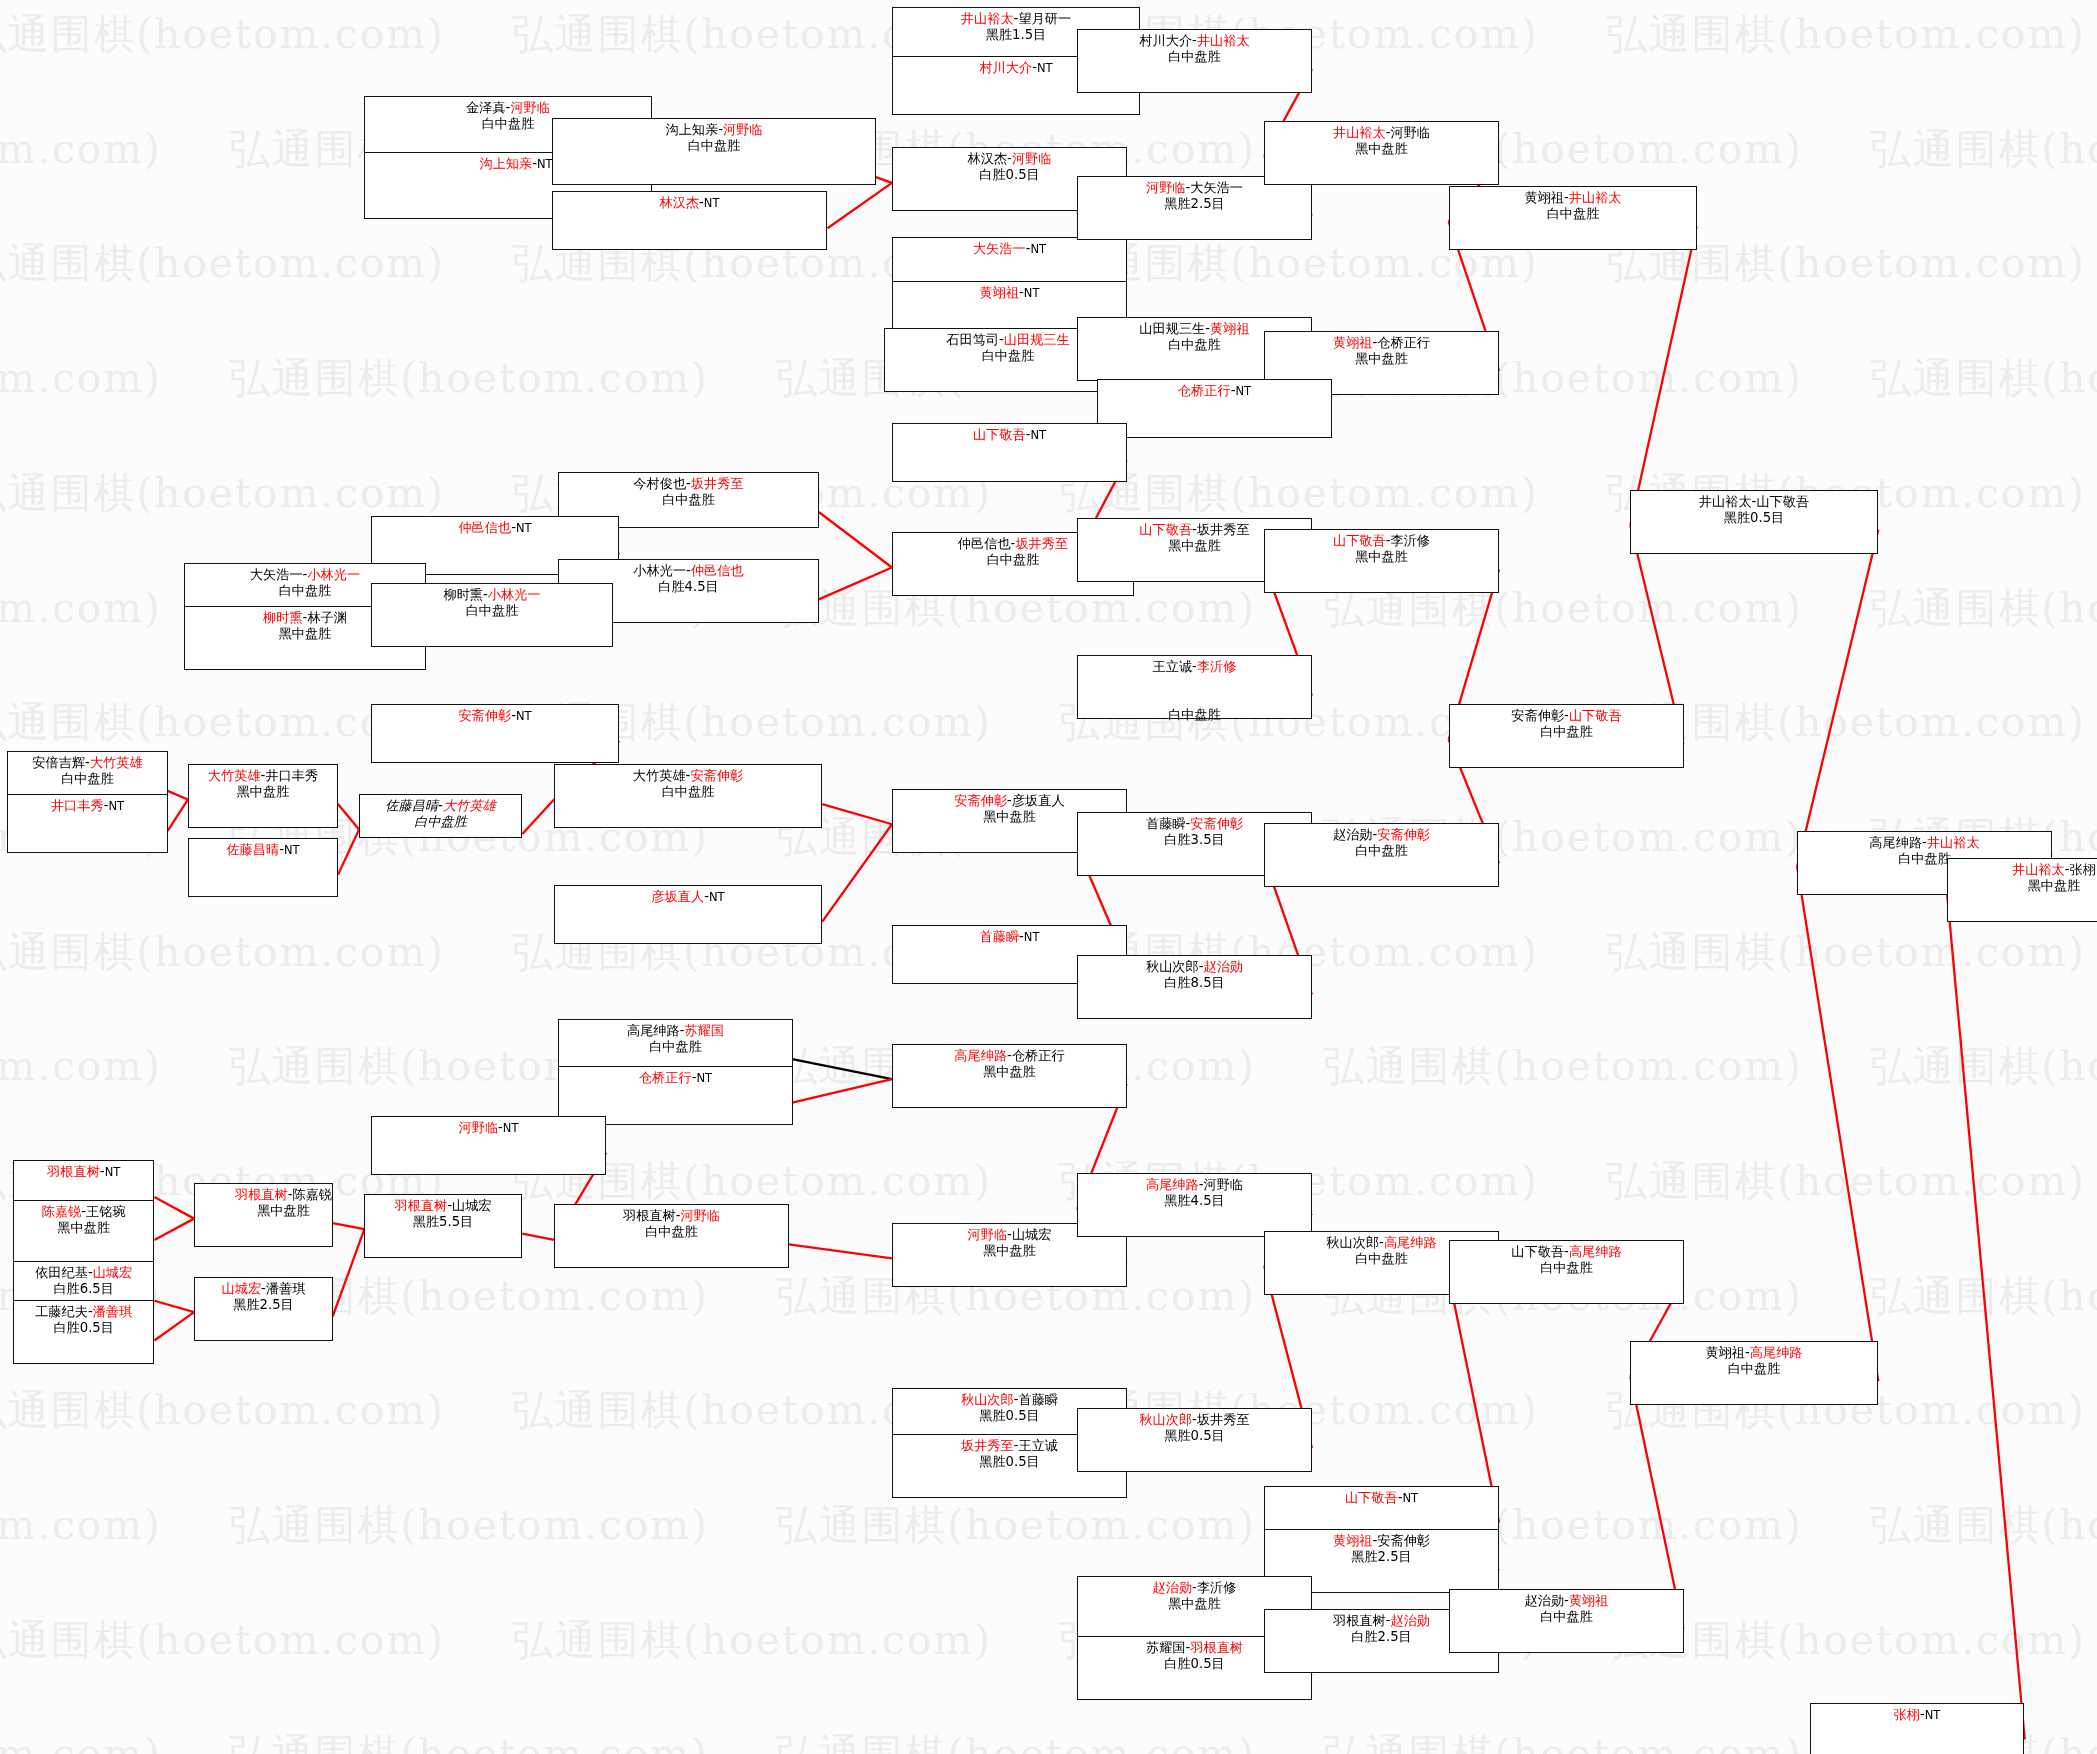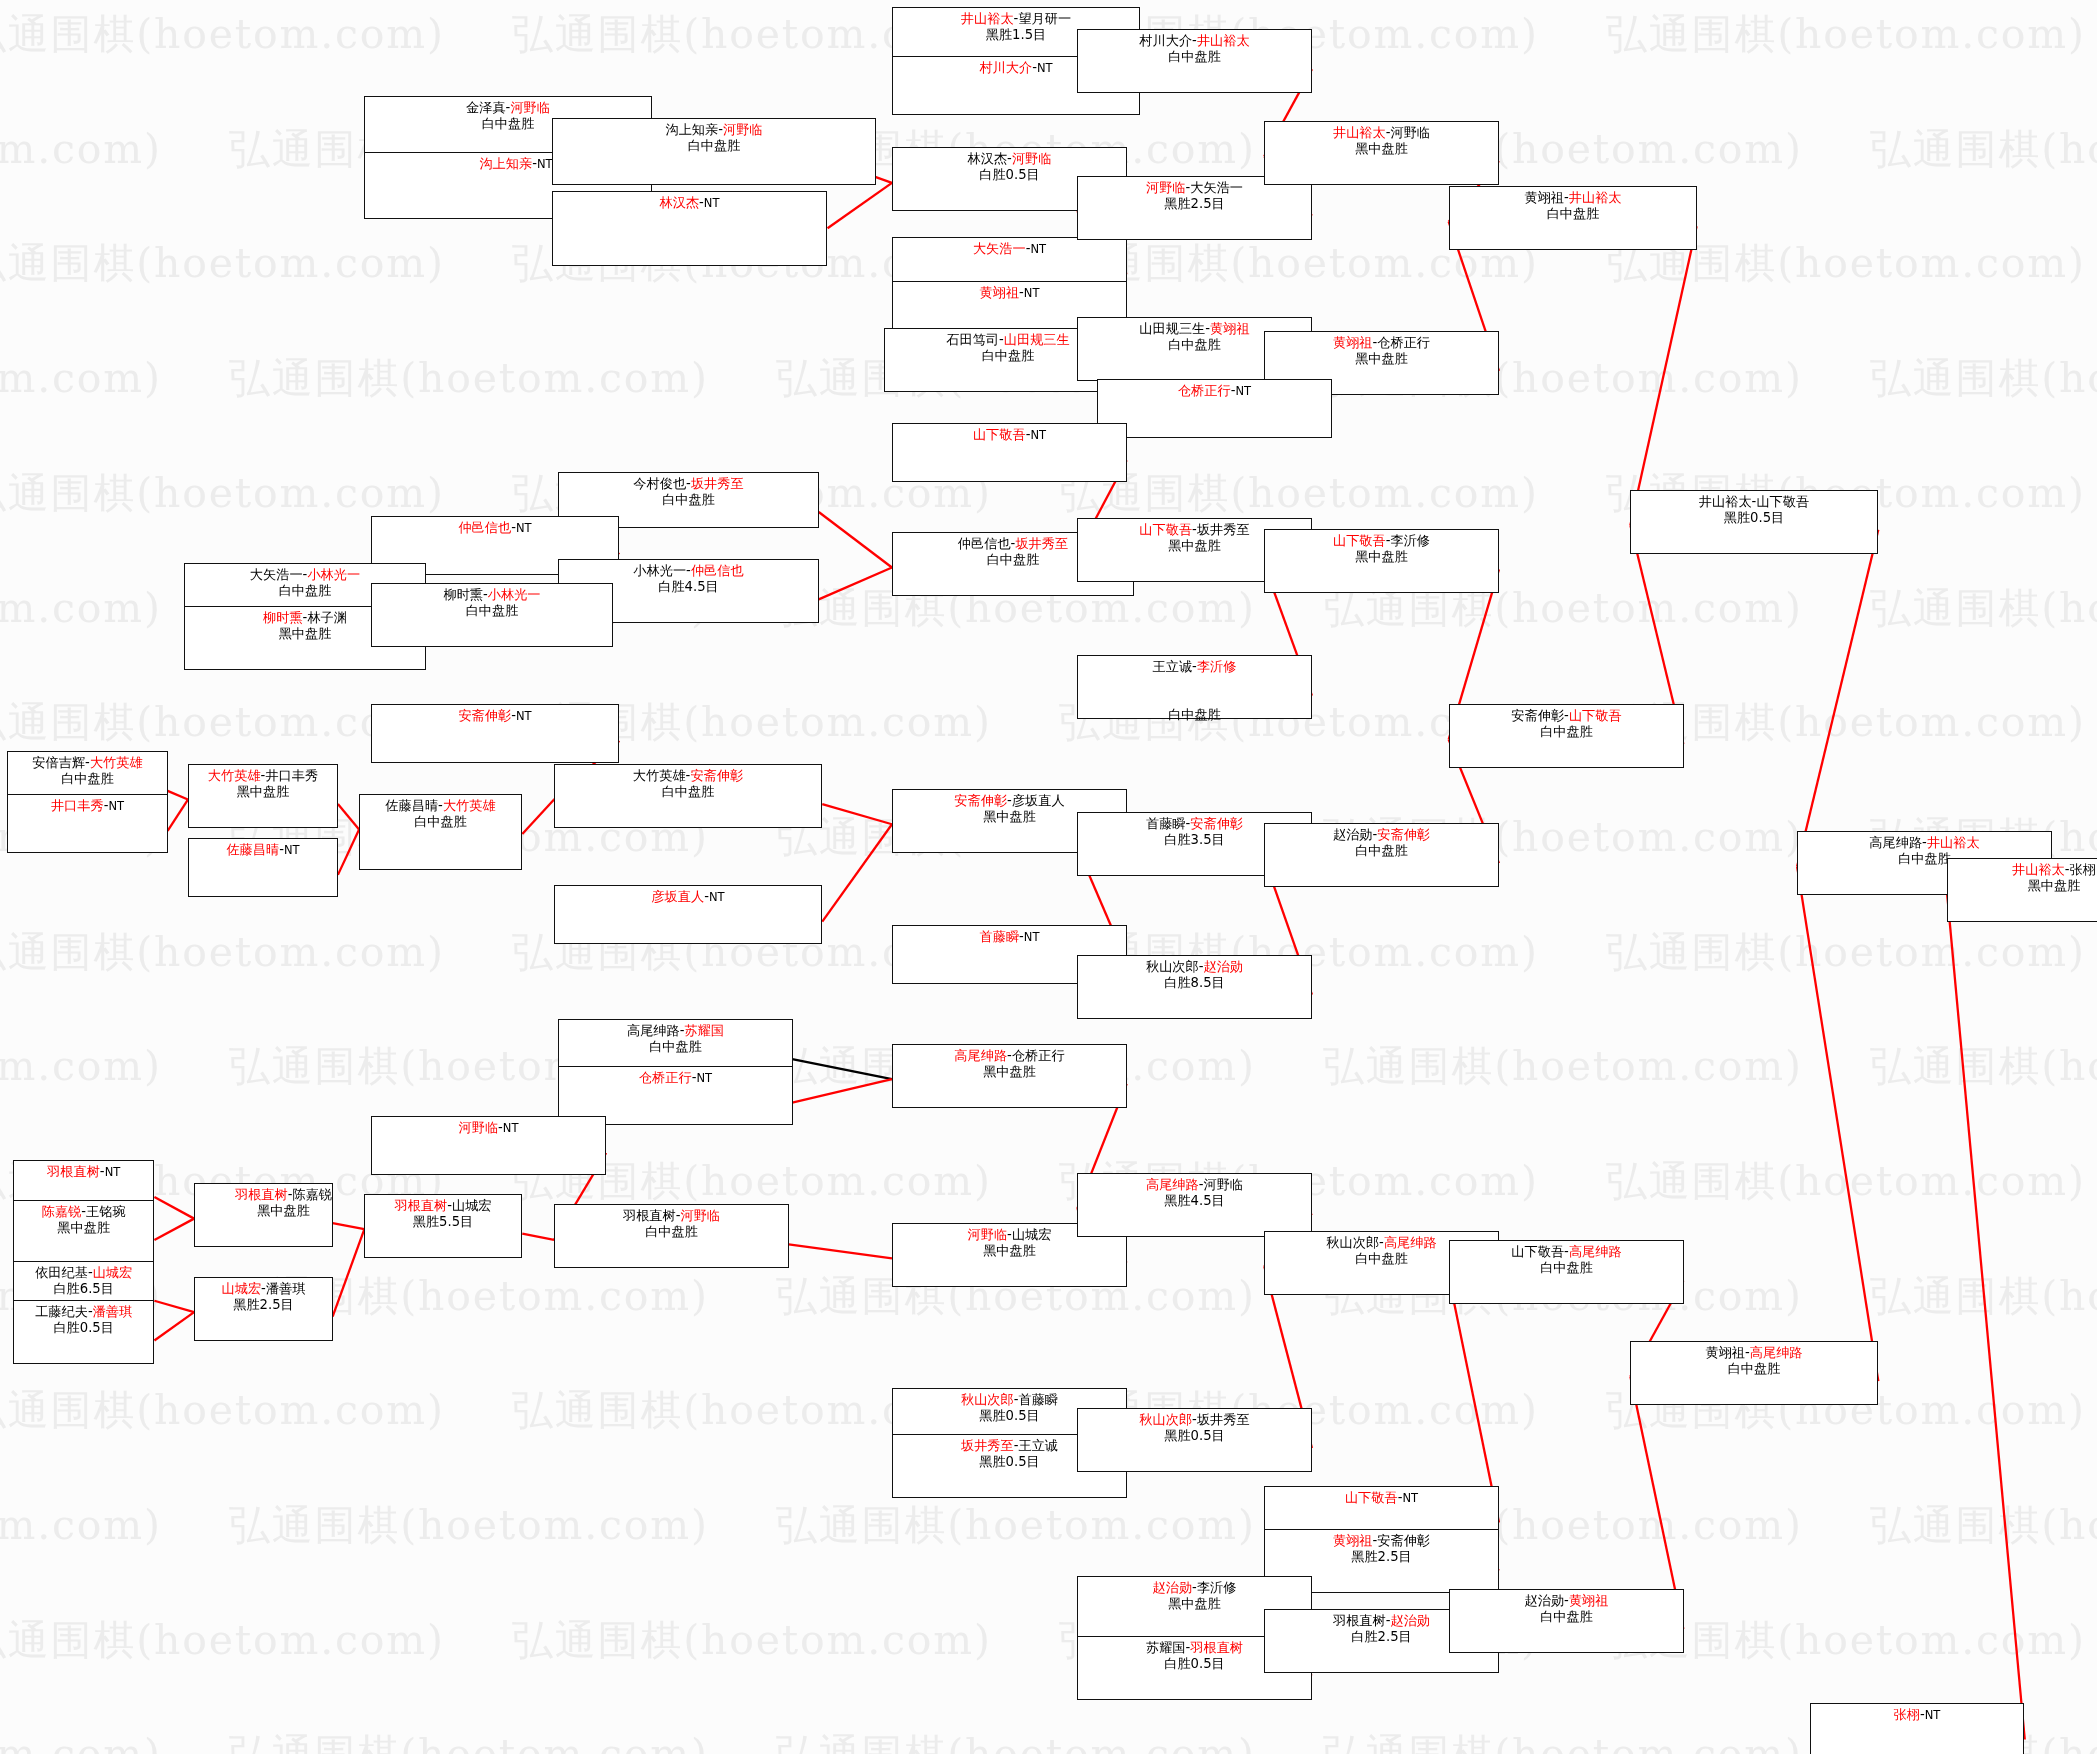--- a/index.html
+++ b/index.html
@@ -180,21 +180,21 @@
         <span class="ln"><span class="k">金泽真</span><span class="k">-</span><span class="r">河野临</span></span>
         <span class="ln res">白中盘胜</span>
       </div>
       <div class="box" id="m02" style="left: 364px; top: 152px; width: 288px; height: 67px; border-color: rgb(17, 17, 17); padding-left: 16px;">
         <span class="ln"><span class="r">沟上知亲</span><span class="k">-</span><span class="k nt">NT</span></span>
       </div>
       <div class="box" id="m03" style="left: 552px; top: 118px; width: 324px; height: 67px; border-color: rgb(17, 17, 17); text-align: right;">
         <span class="ln"><span class="k">沟上知亲</span><span class="k">-</span><span class="r">河野临</span></span>
         <span class="ln res">白中盘胜</span>
       </div>
-      <div class="box" id="m04" style="left: 552px; top: 191px; width: 275px; height: 75px; border-color: rgb(17, 17, 17);">
+      <div class="box" id="m04" style="left: 552px; top: 191px; width: 275px; height: 59px; border-color: rgb(17, 17, 17);">
         <span class="ln"><span class="r">林汉杰</span><span class="k">-</span><span class="k nt">NT</span></span>
       </div>
       <div class="box" id="m05" style="left: 892px; top: 7px; width: 248px; height: 64px; border-color: rgb(17, 17, 17);">
         <span class="ln"><span class="r">井山裕太</span><span class="k">-</span><span class="k">望月研一</span></span>
         <span class="ln res">黑胜1.5目</span>
       </div>
       <div class="box" id="m06" style="left: 892px; top: 56px; width: 248px; height: 59px; border-color: rgb(17, 17, 17);">
         <span class="ln"><span class="r">村川大介</span><span class="k">-</span><span class="k nt">NT</span></span>
       </div>
       <div class="box" id="m07" style="left: 892px; top: 147px; width: 235px; height: 64px; border-color: rgb(17, 17, 17);">
@@ -294,21 +294,21 @@
       <div class="box" id="m34" style="left: 7px; top: 794px; width: 161px; height: 59px; border-color: rgb(17, 17, 17);">
         <span class="ln"><span class="r">井口丰秀</span><span class="k">-</span><span class="k nt">NT</span></span>
       </div>
       <div class="box" id="m35" style="left: 188px; top: 764px; width: 150px; height: 64px; border-color: rgb(17, 17, 17);">
         <span class="ln"><span class="r">大竹英雄</span><span class="k">-</span><span class="k">井口丰秀</span></span>
         <span class="ln res">黑中盘胜</span>
       </div>
       <div class="box" id="m36" style="left: 188px; top: 838px; width: 150px; height: 59px; border-color: rgb(17, 17, 17);">
         <span class="ln"><span class="r">佐藤昌晴</span><span class="k">-</span><span class="k nt">NT</span></span>
       </div>
-      <div class="box" id="m37" style="left: 359px; top: 794px; width: 163px; height: 76px; border-color: rgb(17, 17, 17);">
+      <div class="box" id="m37" style="left: 359px; top: 794px; width: 163px; height: 44px; border-color: rgb(17, 17, 17); font-style: italic;">
         <span class="ln"><span class="k">佐藤昌晴</span><span class="k">-</span><span class="r">大竹英雄</span></span>
         <span class="ln res">白中盘胜</span>
       </div>
       <div class="box" id="m38" style="left: 554px; top: 764px; width: 268px; height: 64px; border-color: rgb(17, 17, 17);">
         <span class="ln"><span class="k">大竹英雄</span><span class="k">-</span><span class="r">安斋伸彰</span></span>
         <span class="ln res">白中盘胜</span>
       </div>
       <div class="box" id="m39" style="left: 554px; top: 885px; width: 268px; height: 59px; border-color: rgb(17, 17, 17);">
         <span class="ln"><span class="r">彦坂直人</span><span class="k">-</span><span class="k nt">NT</span></span>
       </div>

